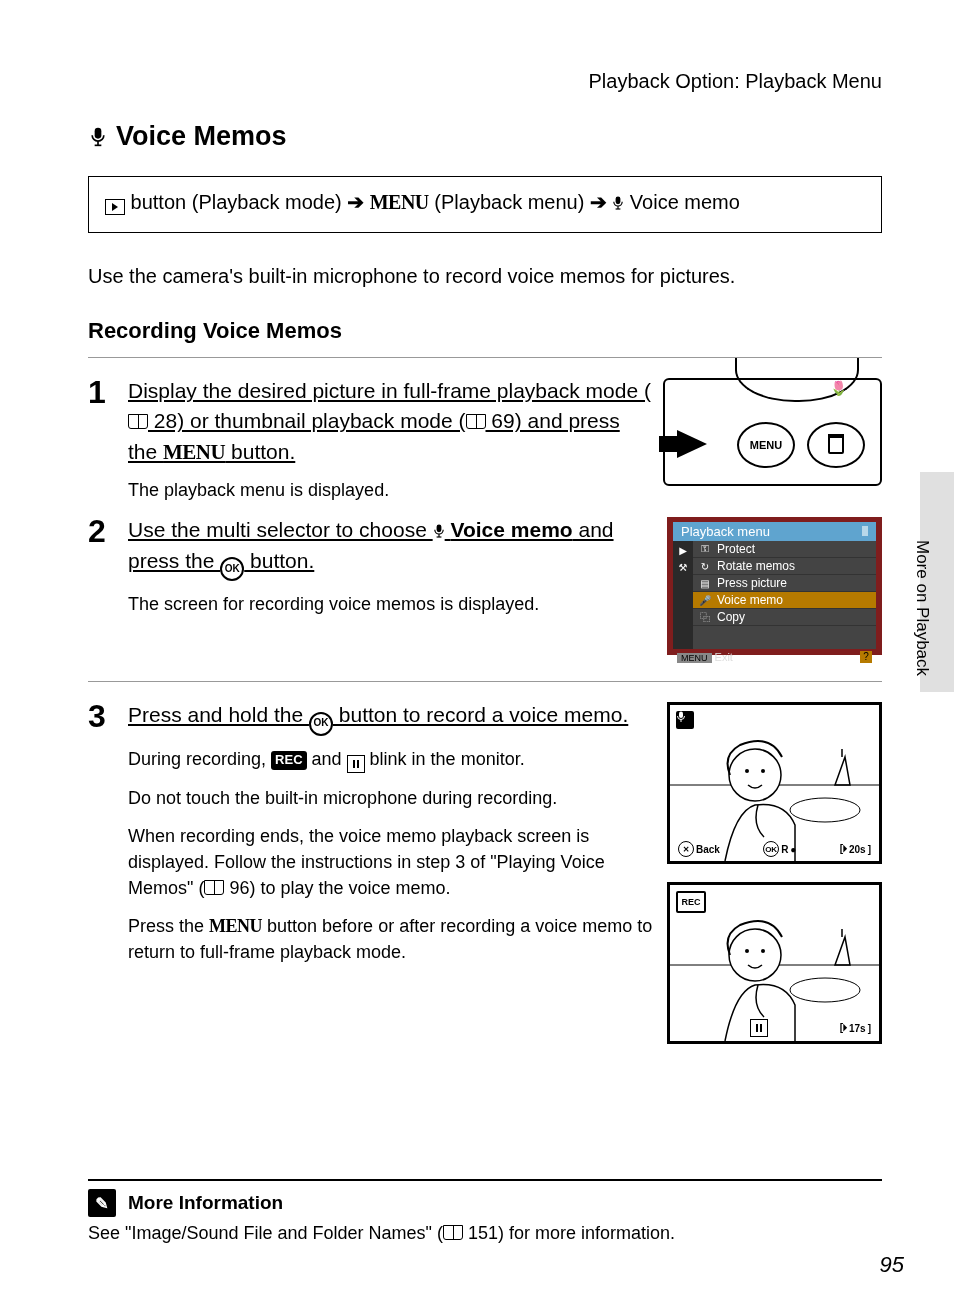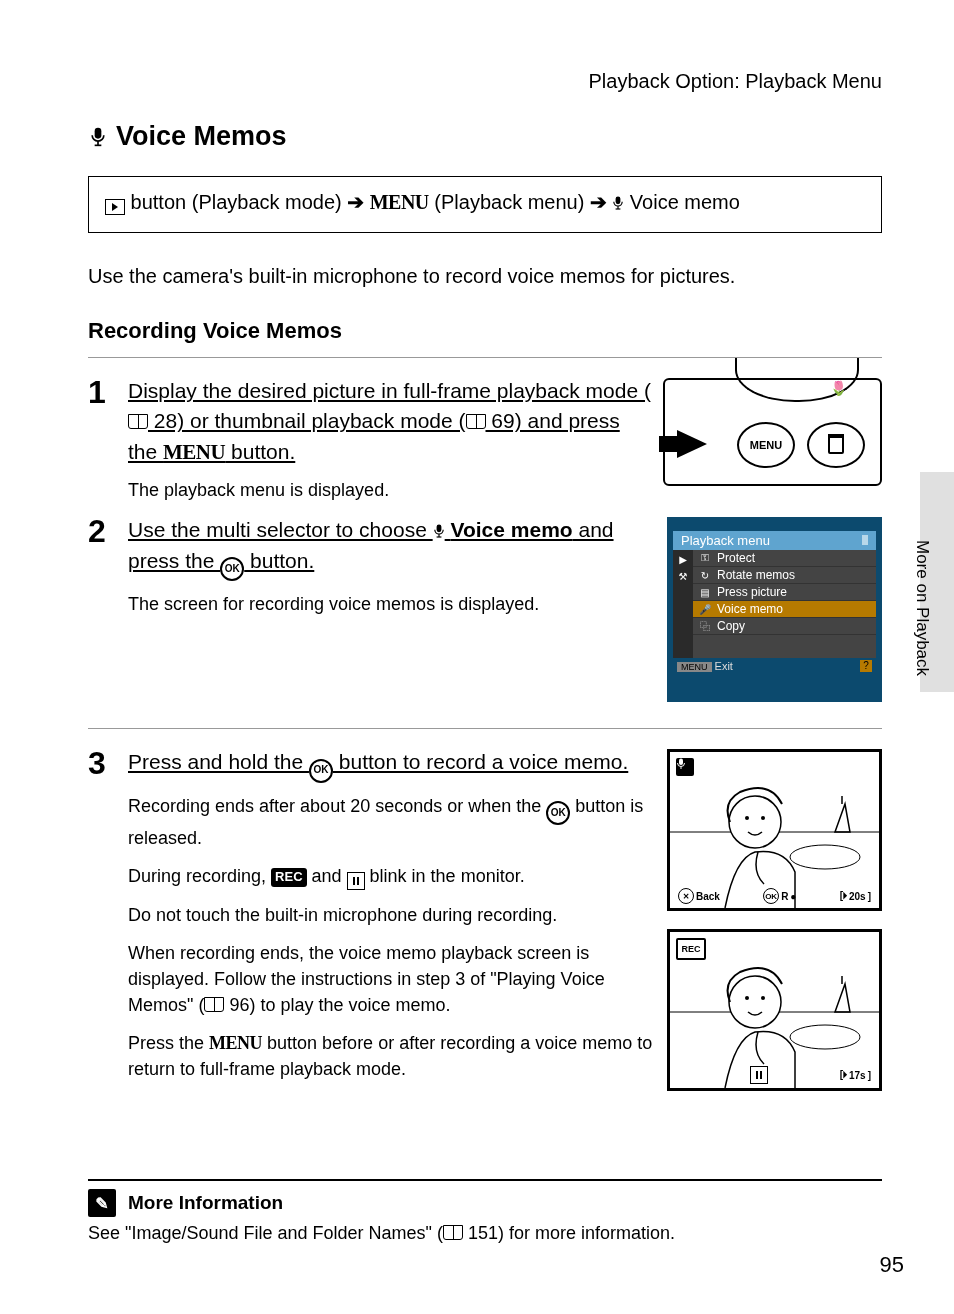--- a/index.html
+++ b/index.html
@@ -111,24 +111,24 @@
   .cam-btn {
     position:absolute;border:2px solid #000;border-radius:50%;
     display:flex;align-items:center;justify-content:center;font-size:11px;font-weight:700;
     background:#fff;
   }
   .cam-menu {width:54px;height:42px;left:72px;top:42px;}
   .cam-trash {width:54px;height:42px;left:142px;top:42px;}
   .cam-flower{position:absolute;right:32px;top:0;font-size:14px;}
   .lcd-menu {
     width: 215px;
-    height: 185px;
-    background:#0c4a6e;
+    height: 138px;
+    background:#7f1d1d;
     box-sizing:border-box;
-    padding:14px 6px 4px 6px;
+    padding:5px 6px 4px 6px;
     color:#fff;
     font-size:12px;
   }
   .lcd-title{background:#5fa4cf;color:#fff;padding:2px 8px;font-size:13px;position:relative;}
   .lcd-title::after{content:"";position:absolute;right:8px;top:4px;width:6px;height:10px;background:#b8d8ea;}
   .lcd-side{display:flex;height:108px;}
   .lcd-icons{width:20px;background:#2a2a2a;display:flex;flex-direction:column;align-items:center;padding-top:4px;gap:6px;}
   .lcd-icons span{font-size:10px;color:#fff;}
   .lcd-list{flex:1;background:#444;}
   .lcd-item{padding:1px 6px;border-bottom:1px solid #333;display:flex;gap:6px;align-items:center;font-size:12px;}
@@ -163,21 +163,21 @@
   .more-info-box{
     position:absolute;left:88px;right:72px;bottom:70px;
   }
   .more-info-head{
     display:flex;align-items:center;gap:12px;font-weight:700;font-size:19px;
     border-top:2px solid #000;padding-top:8px;
   }
   .info-badge{width:28px;height:28px;background:#000;border-radius:2px;display:flex;align-items:center;justify-content:center;color:#fff;font-size:16px;}
   .more-info-text{font-size:18px;margin-top:6px;}
   .page-num{
-    position:absolute;right:50px;bottom:36px;font-size:22px;
+    position:absolute;right:50px;bottom:36px;font-size:22px;font-style:italic;
   }
   .inline-icon{display:inline-block;vertical-align:-2px;}
   .menu-word{font-family: serif;font-weight:700;letter-spacing:-0.5px;}
   .ok-circ{display:inline-flex;border:2px solid #000;border-radius:50%;width:20px;height:20px;align-items:center;justify-content:center;font-size:10px;font-weight:700;vertical-align:-4px;}
   .rec-badge{display:inline-block;background:#000;color:#fff;border-radius:3px;padding:0 4px;font-size:13px;font-weight:700;vertical-align:1px;}
   .play-box{display:inline-flex;border:1.5px solid #000;width:18px;height:14px;align-items:center;justify-content:center;vertical-align:-2px;}
   .play-box::after{content:"";border-top:4px solid transparent;border-bottom:4px solid transparent;border-left:6px solid #000;}
   .arrow{font-weight:700;}
   .book-icon{display:inline-block;border:1.5px solid #000;width:18px;height:13px;border-radius:0 0 3px 3px;vertical-align:-1px;position:relative;}
   .book-icon::after{content:"";position:absolute;left:50%;top:0;bottom:0;border-left:1px solid #000;}
@@ -298,23 +298,20 @@
     </div>
   </div>
 
   <hr class="thin-mid">
 
   <div class="step">
     <div class="step-num">3</div>
     <div class="step-body">
       <div class="step-main">
         <span>Press and hold the </span><span class="ok-circ">OK</span><span> button to record a voice memo.</span>
-      </div>
-      <div class="step-note">
-        <span>Recording ends after about 20 seconds or when the </span><span class="ok-circ">OK</span><span> button is released.</span>
       </div>
       <div class="step-note">
         <span>During recording, </span><span class="rec-badge">REC</span><span> and </span><span class="pause-box">
             <span></span>
             <span></span>
           </span><span> blink in the monitor.</span>
       </div>
       <div class="step-note">Do not touch the built-in microphone during recording.</div>
       <div class="step-note">
         <span>When recording ends, the voice memo playback screen is displayed. Follow the instructions in step 3 of "Playing Voice Memos" (</span><span class="book-icon"></span><span> 96) to play the voice memo.</span>

